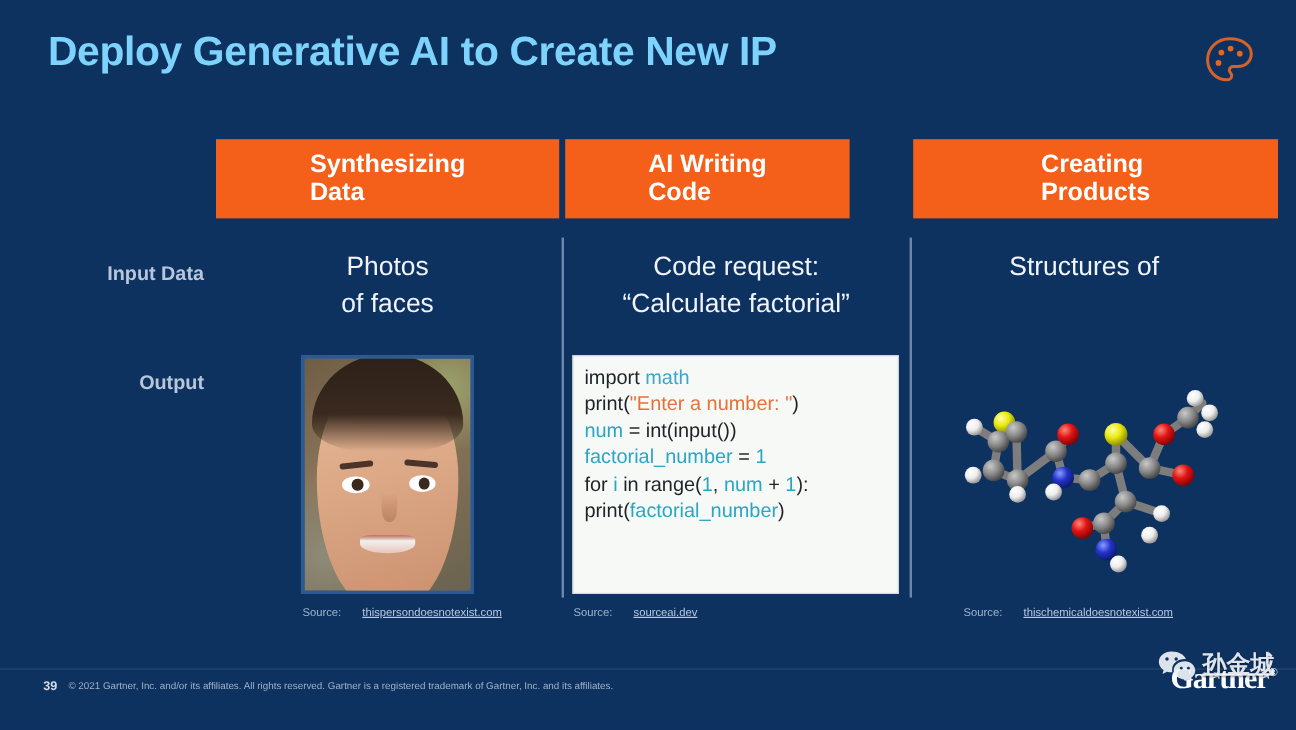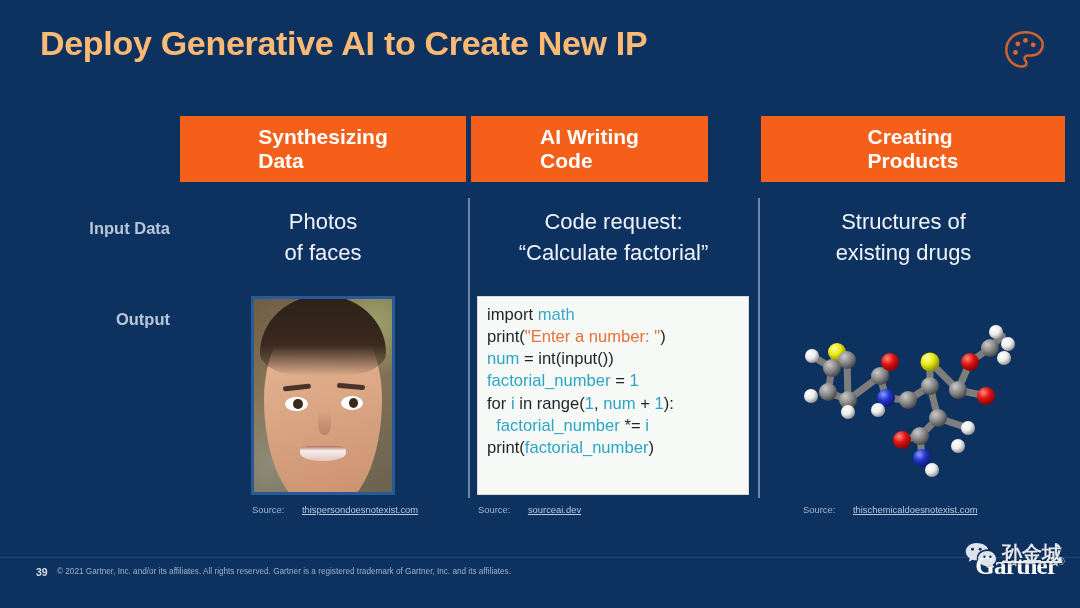--- a/index.html
+++ b/index.html
@@ -9,21 +9,21 @@
     font-family:"Liberation Sans", sans-serif;
     position:relative;
   }
   .slide{
     position:absolute;inset:0;
     background:#0e3260;
   }
   
   .title{
     position:absolute;left:40px;top:24px;
-    font-size:34px;font-weight:bold;color:#fdba74;
+    font-size:34px;font-weight:bold;color:#7dd3fc;
     letter-spacing:-0.3px;
     white-space:nowrap;
   }
   
   .palette-icon{
     position:absolute;right:32px;top:28px;
     width:46px;height:46px;
   }
   
   .hdr{
@@ -203,21 +203,20 @@
   <div class="colinput ci-1">
     <span>Photos</span><br>
     <span>of faces</span>
   </div>
   <div class="colinput ci-2">
     <span>Code request:</span><br>
     <span>“Calculate factorial”</span>
   </div>
   <div class="colinput ci-3">
     <span>Structures of</span><br>
-    <span>existing drugs</span>
   </div>
 
   <div class="out-1">
     <div class="photo-frame">
       <div class="face-bg"></div>
       <div class="face-head">
         <div class="brow l"></div>
         <div class="brow r"></div>
         <div class="eye l">
             <div class="pupil"></div>
@@ -233,21 +232,20 @@
       <div class="face-hair"></div>
     </div>
   </div>
 
   <div class="out-2" id="code-block">
       <div class="code-line"><span class="tok-kw">import </span><span class="tok-mod">math</span></div>
       <div class="code-line"><span class="tok-fn">print(</span><span class="tok-str">"Enter a number: "</span><span class="tok-fn">)</span></div>
       <div class="code-line"><span class="tok-var">num</span><span class="tok-kw"> = int(input())</span></div>
       <div class="code-line"><span class="tok-var">factorial_number</span><span class="tok-kw"> = </span><span class="tok-num">1</span></div>
       <div class="code-line"><span class="tok-kw">for </span><span class="tok-var">i</span><span class="tok-kw"> in range(</span><span class="tok-num">1</span><span class="tok-kw">, </span><span class="tok-var">num</span><span class="tok-kw"> + </span><span class="tok-num">1</span><span class="tok-kw">):</span></div>
-      <div class="code-line"><span class="tok-kw">  </span><span class="tok-var">factorial_number</span><span class="tok-kw"> *= </span><span class="tok-var">i</span></div>
       <div class="code-line"><span class="tok-fn">print(</span><span class="tok-var">factorial_number</span><span class="tok-fn">)</span></div>
     </div>
 
   <div class="out-3">
     <svg viewBox="0 0 250 192" width="250" height="192" aria-hidden="true">
       <defs>
         <radialGradient id="gC" cx="35%" cy="30%" r="70%">
           <stop offset="0%" stop-color="#c9c9c9"></stop>
             <stop offset="55%" stop-color="#8a8a8a"></stop>
             <stop offset="100%" stop-color="#4a4a4a"></stop>

